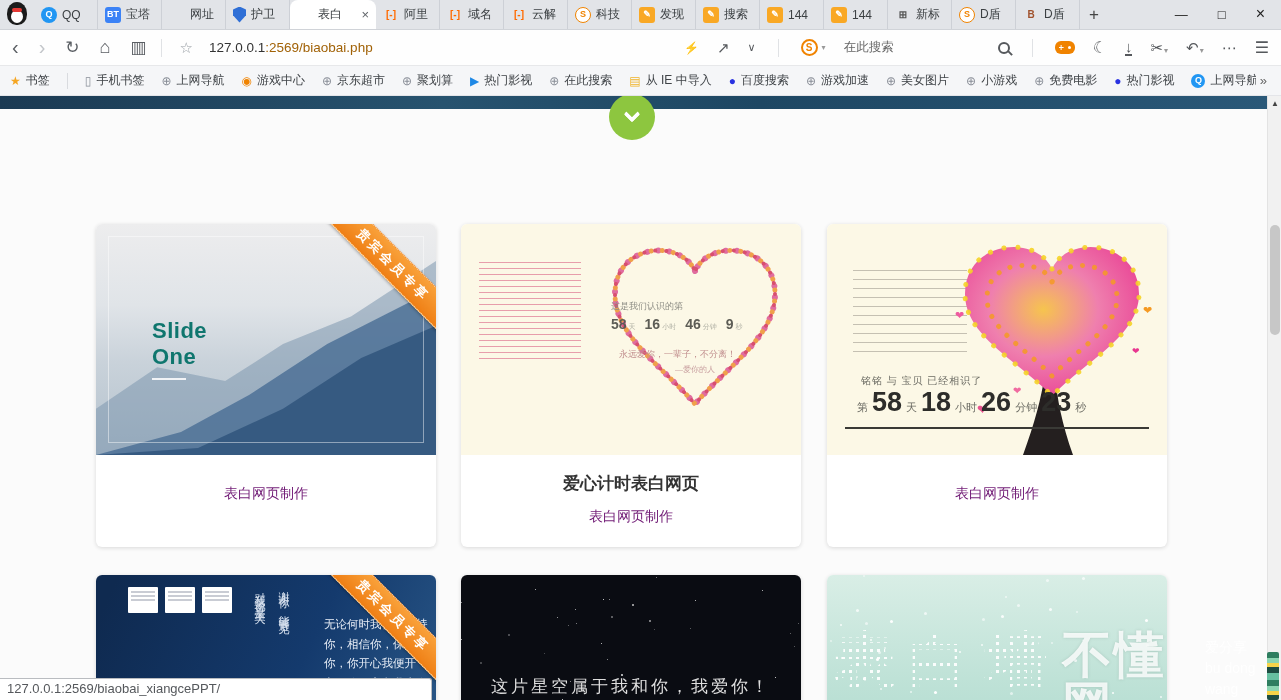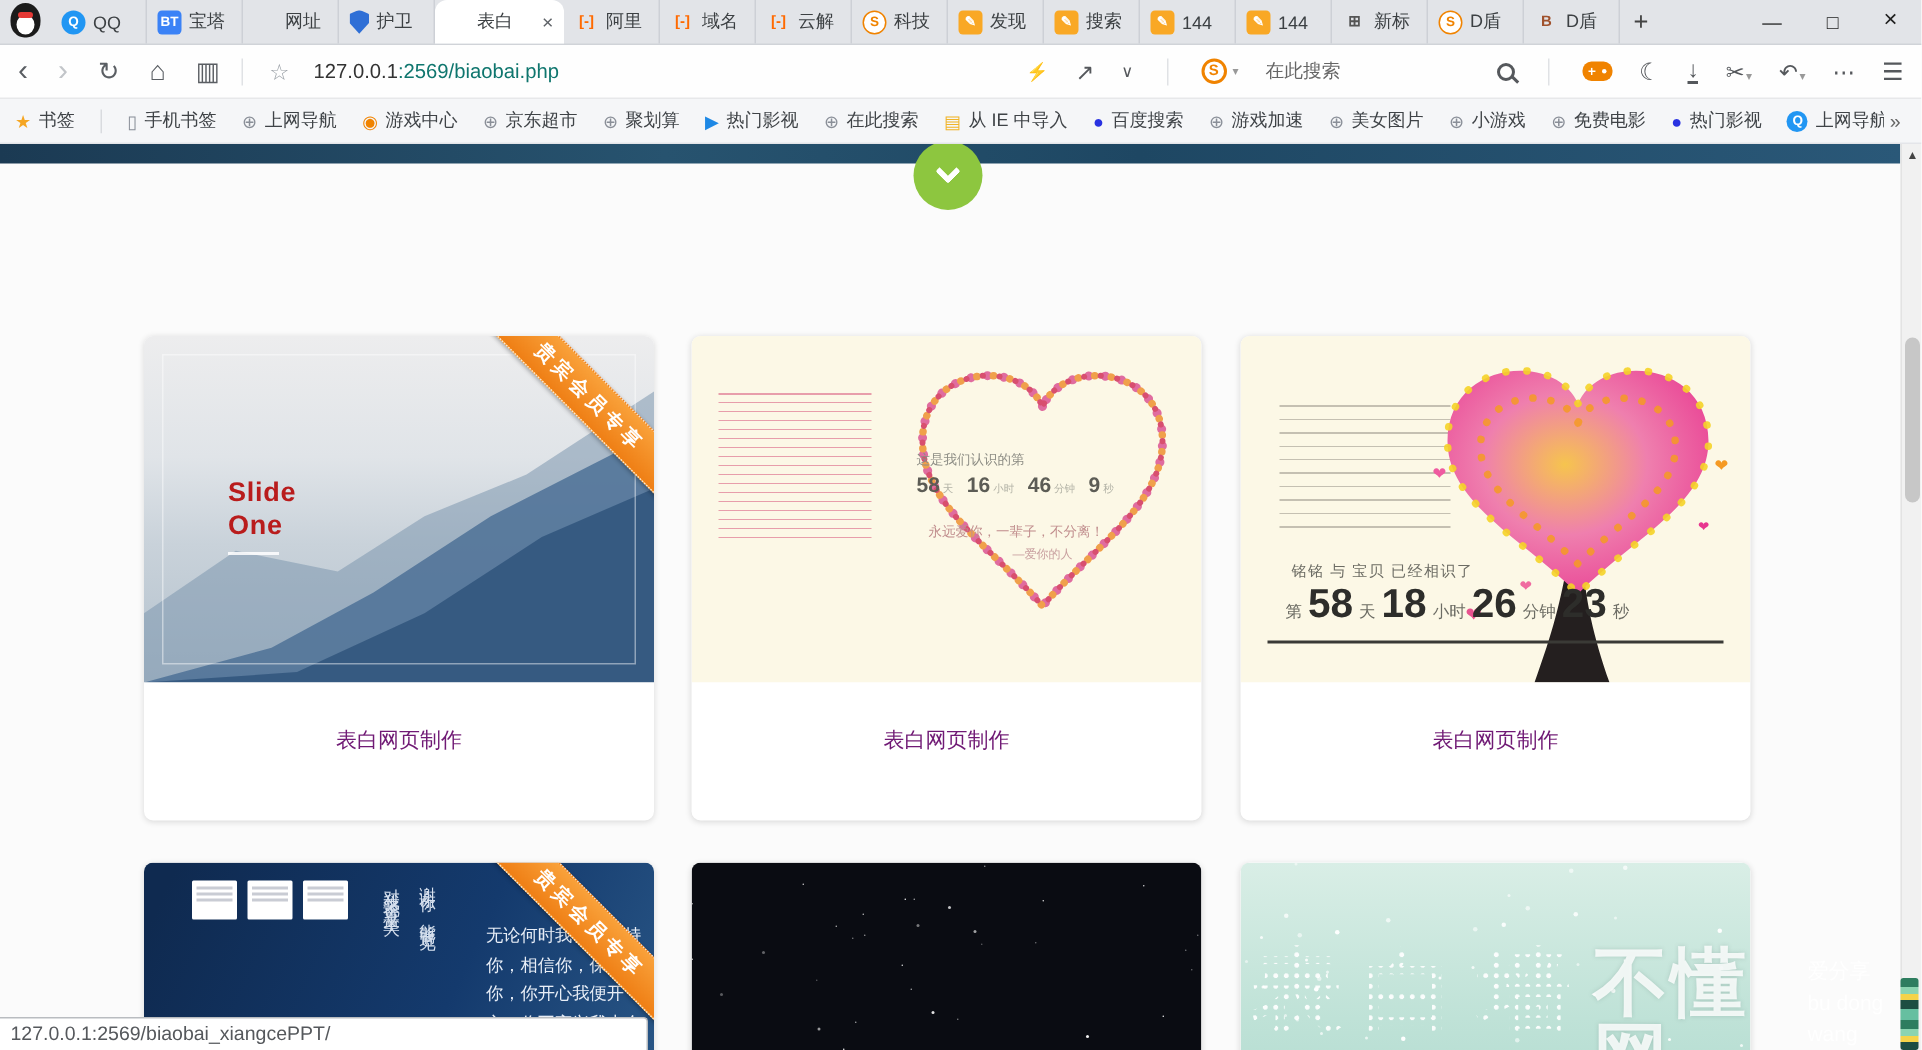--- a/index.html
+++ b/index.html
@@ -28,21 +28,21 @@
 
   
   .toolbar { height:36px; background:#fefefe; border-bottom:1px solid #e7e8ea; display:flex; align-items:center; padding:0 12px; color:#5a5e63; }
   .nav-group { display:flex; align-items:center; gap:20px; font-size:17px; }
   .nav-group .dim { color:#c2c5c9; }
   .vdiv { width:1px; height:18px; background:#e0e2e5; margin:0 14px; }
   .url-zone { display:flex; align-items:center; flex:1; min-width:0; }
   .star { font-size:15px; color:#9aa0a6; margin:0 16px 0 4px; }
   .url-text { font-size:13.5px; white-space:nowrap; }
   .url-text .host { color:#333; }
-  .url-text .rest { color:#0f766e; }
+  .url-text .rest { color:#a16207; }
   .right-tools { display:flex; align-items:center; gap:18px; font-size:15px; color:#55585c; }
   .s-badge { width:17px; height:17px; border-radius:50%; border:2px solid #f08300; color:#f08300; font-size:10px; font-weight:bold; display:flex; align-items:center; justify-content:center; background:#fff; }
   .search-hint { font-size:12.5px; color:#666; }
   .mini-caret { font-size:8px; color:#999; margin-left:-12px; }
   .mag { width:12px; height:12px; border:2px solid #55585c; border-radius:50%; position:relative; }
   .mag::after { content:""; position:absolute; width:6px; height:2px; background:#55585c; transform:rotate(45deg); right:-5px; bottom:-2px; }
   .gamepad { width:20px; height:13px; background:#f08300; border-radius:6px; position:relative; }
   .gamepad::before { content:""; position:absolute; left:4px; top:4px; width:5px; height:5px; background:#fff; clip-path:polygon(40% 0,60% 0,60% 40%,100% 40%,100% 60%,60% 60%,60% 100%,40% 100%,40% 60%,0 60%,0 40%,40% 40%); }
   .gamepad::after { content:""; position:absolute; right:4px; top:5px; width:3px; height:3px; background:#fff; border-radius:50%; }
   .dl { border-bottom:2px solid #55585c; line-height:1; padding-bottom:0; }
@@ -76,21 +76,21 @@
 
   .ribbon { position:absolute; top:26px; right:-52px; transform:rotate(45deg); background:linear-gradient(#f9a13a,#ef7f15); color:#fff; font-size:13px; font-weight:bold; letter-spacing:3px; text-align:center; width:190px; padding:5px 0; box-shadow:0 1px 3px rgba(0,0,0,.3); border-top:1px dotted rgba(255,255,255,.75); border-bottom:1px dotted rgba(255,255,255,.75); z-index:5; }
 
   
   .mountains { position:absolute; inset:0; background:linear-gradient(180deg,#ededee 0%,#e0e4e8 35%,#c9d2da 60%,#b3c1cd 100%); }
   .ridge { position:absolute; inset:0; }
   .r1 { background:#7d97ae; opacity:.55; clip-path:polygon(0 80%,18% 62%,38% 68%,55% 52%,75% 40%,100% 16%,100% 100%,0 100%); }
   .r2 { background:#4e7196; opacity:.85; clip-path:polygon(0 100%,25% 90%,45% 74%,68% 52%,100% 28%,100% 100%); }
   .r3 { background:#35597f; opacity:.95; clip-path:polygon(0 100%,30% 97%,55% 80%,78% 58%,100% 44%,100% 100%); }
   .slide-frame { position:absolute; inset:12px; border:1px solid rgba(255,255,255,.45); }
-  .slide-title { position:absolute; left:56px; top:94px; color:#b91c1c; font-size:18px; font-weight:bold; line-height:1.2; letter-spacing:.5px; }
+  .slide-title { position:absolute; left:56px; top:94px; color:#0f766e; font-size:22px; font-weight:bold; line-height:1.2; letter-spacing:.5px; }
   .slide-title .bar { display:block; width:34px; height:2px; background:rgba(255,255,255,.85); margin-top:7px; }
 
   
   .cream { position:absolute; inset:0; background:#fcf8e6; }
   .pink-lines { position:absolute; left:18px; top:38px; width:102px; height:100px;
     background:repeating-linear-gradient(180deg,#e48ea0 0 1px,transparent 1px 6px); opacity:.85; }
   .heart-svg { position:absolute; right:-14px; top:2px; }
   .h-intro { position:absolute; left:150px; top:76px; font-size:9px; color:#8d8d85; }
   .h-counts { position:absolute; left:150px; top:91px; display:flex; align-items:baseline; gap:9px; }
   .h-num { font-size:14px; font-weight:bold; color:#5c5c55; }
@@ -376,20 +376,21 @@
       <div class="h-counts">
         <span><span class="h-num">58</span><span class="h-unit">天</span></span>
         <span><span class="h-num">16</span><span class="h-unit">小时</span></span>
         <span><span class="h-num">46</span><span class="h-unit">分钟</span></span>
         <span><span class="h-num">9</span><span class="h-unit">秒</span></span>
       </div>
       <div class="h-vow">永远爱你，一辈子，不分离！</div>
       <div class="h-sign">—爱你的人</div>
     </div>
     <div class="card-info">
+      <div class="card-title">爱心计时表白网页</div>
       <div class="card-sub">表白网页制作</div>
     </div>
   </div>
 
   <div class="card c3">
     <div class="preview">
       <div class="cream"></div>
       <div class="gray-lines"></div>
       <svg width="340" height="231" viewBox="0 0 340 231" style="position:absolute;inset:0;">
         <defs>
@@ -485,20 +486,21 @@
           <span class="star-dot" style="left: 150px; top: 41px; width: 2px; height: 2px; opacity: 0.45;"></span>
           <span class="star-dot" style="left: 47px; top: 59px; width: 2px; height: 2px; opacity: 0.36;"></span>
           <span class="star-dot" style="left: 0px; top: 27px; width: 1px; height: 1px; opacity: 0.65;"></span>
           <span class="star-dot" style="left: 333px; top: 71px; width: 1px; height: 1px; opacity: 0.41;"></span>
           <span class="star-dot" style="left: 109px; top: 106px; width: 1px; height: 1px; opacity: 0.66;"></span>
           <span class="star-dot" style="left: 107px; top: 50px; width: 1px; height: 1px; opacity: 0.48;"></span>
           <span class="star-dot" style="left: 171px; top: 29px; width: 2px; height: 2px; opacity: 0.75;"></span>
           <span class="star-dot" style="left: 148px; top: 24px; width: 1px; height: 1px; opacity: 0.66;"></span>
           <span class="star-dot" style="left: 115px; top: 48px; width: 1px; height: 1px; opacity: 0.6;"></span>
         </div>
+      <div class="starry-line">这片星空属于我和你，我爱你！</div>
     </div>
   </div>
 
   <div class="card c6">
     <div class="preview">
       <div class="mint" id="snowfield">
           <span class="star-dot" style="left: 183px; top: 117px; width: 3px; height: 3px; opacity: 0.56;"></span>
           <span class="star-dot" style="left: 178px; top: 21px; width: 2px; height: 2px; opacity: 0.64;"></span>
           <span class="star-dot" style="left: 57px; top: 72px; width: 2px; height: 2px; opacity: 0.65;"></span>
           <span class="star-dot" style="left: 333px; top: 121px; width: 2px; height: 2px; opacity: 0.79;"></span>

